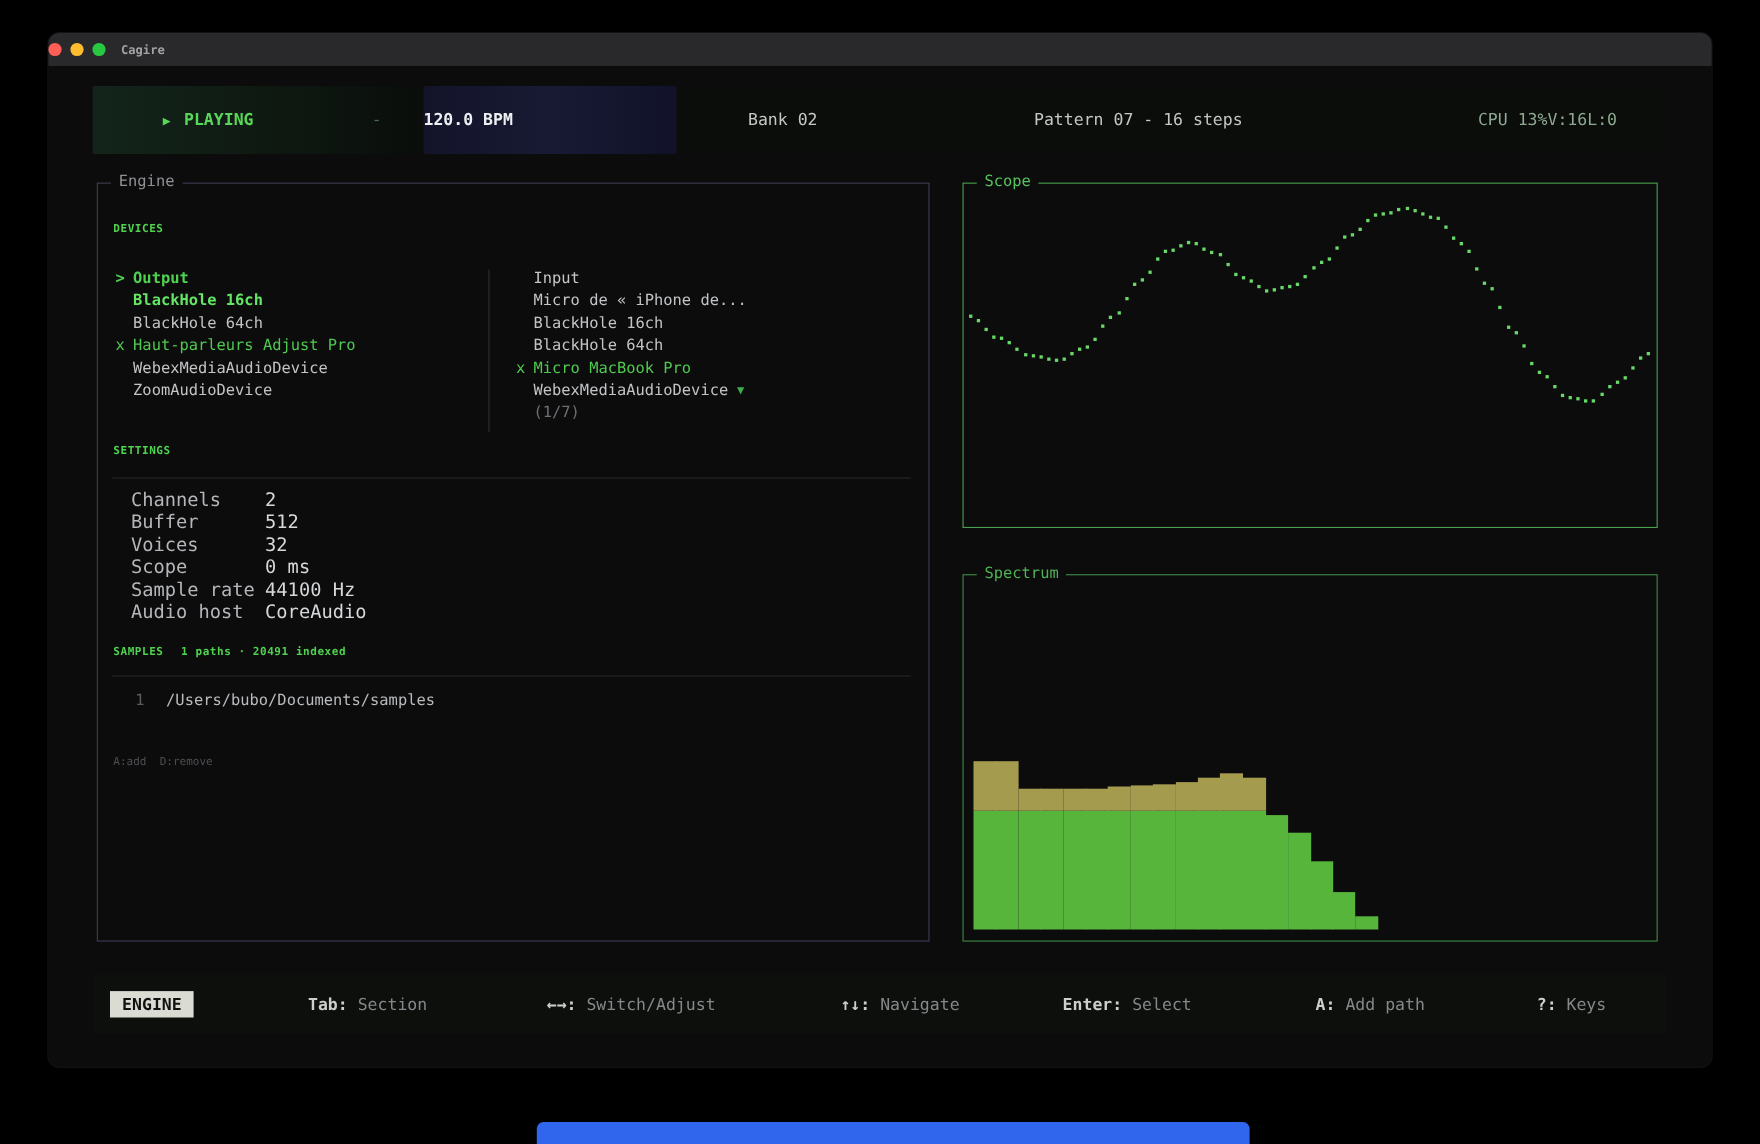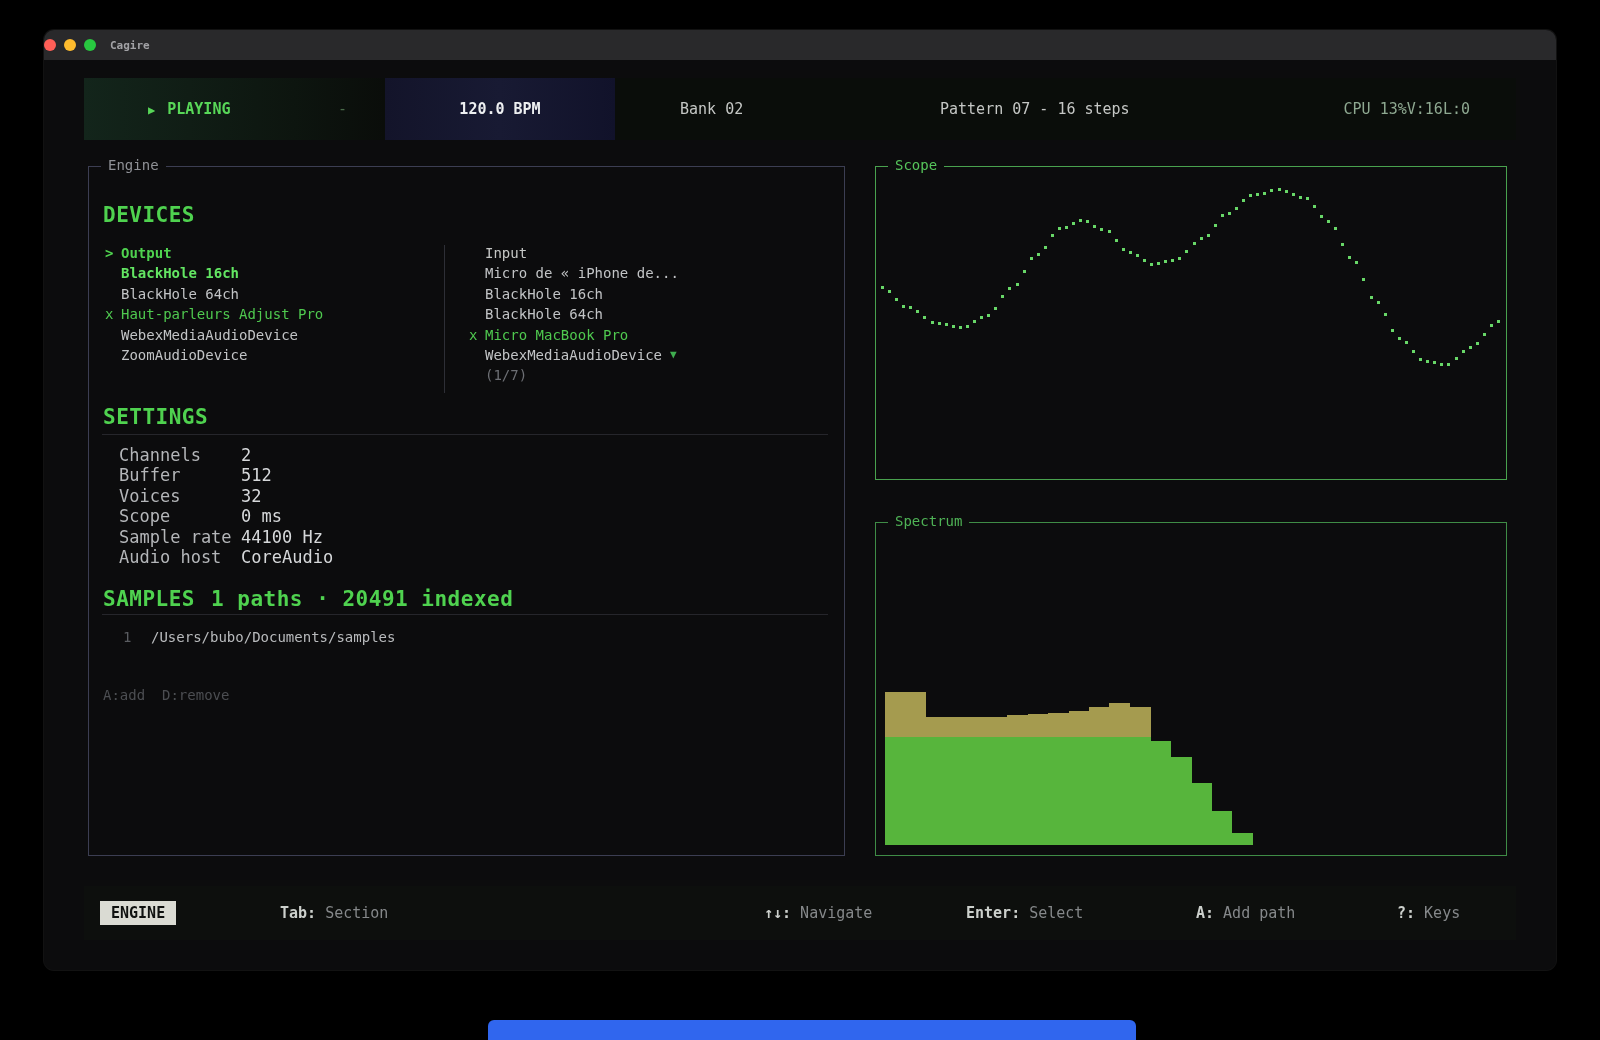--- a/index.html
+++ b/index.html
@@ -18,37 +18,37 @@
   .statusbar{position:absolute;left:40px;top:18px;width:1432px;height:62px;background:#0a0d0a;
     overflow:hidden;font-size:15px;}
   .seg-left{position:absolute;left:0;top:0;width:300px;height:100%;
     background:linear-gradient(90deg,#13251b,#0d150f 70%,rgba(10,13,10,0));}
   .seg-bpm{position:absolute;left:301px;top:0;width:230px;height:100%;
     background:linear-gradient(90deg,#13142a,#181a33 50%,#11122a);}
   .sb-item{position:absolute;top:0;height:100%;line-height:62px;white-space:pre;}
   .sb-playing{left:64px;color:#58d758;font-weight:bold;}
   .sb-playing .tri{font-size:12px;margin-right:12px;}
   .sb-dash{left:254px;color:#4a6b4a;}
-  .sb-bpm{left:301px;width:230px;text-align:center;color:#edeff1;font-weight:bold;}
+  .sb-bpm{left:301px;width:230px;color:#edeff1;font-weight:bold;}
   .sb-bank{left:596px;color:#c5c7c5;}
   .sb-pattern{left:856px;color:#c5c7c5;text-align:center;}
   .sb-cpu{right:46px;color:#8ea891;display:flex;}
 
   
   .panel{position:absolute;border:1px solid;box-sizing:border-box;}
   .panel-title{position:absolute;top:-10px;left:12px;background:#0c0c0d;padding:0 7px;font-size:14px;}
   .engine-panel{left:44px;top:106px;width:757px;height:690px;border-color:#3c3e52;}
   .engine-panel .panel-title{color:#8f9196;}
   .scope-panel{left:831px;top:106px;width:632px;height:314px;border-color:#49a24e;}
   .scope-panel .panel-title{color:#56c55b;}
   .spectrum-panel{left:831px;top:462px;width:632px;height:334px;border-color:#3f8c46;}
   .spectrum-panel .panel-title{color:#4fb356;}
 
   
-  .h-green{color:#4fd24f;font-weight:bold;font-size:21px;letter-spacing:.5px;}
+  .h-green{color:#4fd24f;font-weight:bold;font-size:10px;letter-spacing:.5px;}
   .devices-head{position:absolute;left:14px;top:36px;}
   .dev-col{position:absolute;top:76px;font-size:14px;}
   .dev-col.out{left:16px;}
   .dev-col.in{left:380px;}
   .dev-divider{position:absolute;left:355px;top:78px;width:1px;height:148px;background:#2e2f36;}
   .dev-row{height:20.4px;line-height:20.4px;display:flex;white-space:pre;}
   .dev-row .pfx{display:inline-block;width:16px;}
   .dev-row .sfx{color:#3fae4f;margin-left:8px;font-size:11px;}
   .c-head-sel{color:#4fd24f;font-weight:bold;}
   .c-head{color:#c5c7c5;}
@@ -61,21 +61,21 @@
   .hr1{top:267px;} .hr2{top:447px;}
   .settings-rows{position:absolute;left:30px;top:278px;font-size:17px;}
   .set-row{height:20.4px;line-height:20.4px;display:flex;}
   .set-row .sl{width:122px;color:#b4b6b9;}
   .set-row .sv{color:#d6d8da;}
   .samples-head{position:absolute;left:14px;top:420px;display:flex;}
   .samples-head .info{margin-left:16px;}
   .sample-row{position:absolute;left:34px;top:460px;font-size:14px;line-height:20px;display:flex;}
   .sample-row .idx{width:28px;color:#5a5c60;}
   .sample-row .path{color:#b9bbbd;}
-  .engine-hint{position:absolute;left:14px;top:520px;color:#4c4e52;font-size:14px;white-space:pre;}
+  .engine-hint{position:absolute;left:14px;top:520px;color:#4c4e52;font-size:10px;white-space:pre;}
 
   
   .canvas{position:absolute;left:1px;top:1px;right:1px;bottom:1px;overflow:hidden;}
   .dot{position:absolute;width:3px;height:3px;background:#68d868;}
   .bar-seg{position:absolute;}
   .bar-green{background:#57b53c;}
   .bar-peak{background:#a59b4f;}
 
   
   .footer{position:absolute;left:40px;top:826px;width:1432px;height:54px;background:#0d0f0d;font-size:15px;}
@@ -317,20 +317,21 @@
           <div class="dot" style="left: 598.759px; top: 174.362px;"></div>
           <div class="dot" style="left: 605.839px; top: 165.077px;"></div>
           <div class="dot" style="left: 612.92px; top: 155.519px;"></div>
           <div class="dot" style="left: 620px; top: 151.52px;"></div>
         </div>
     </div>
 
     <div class="footer">
       <span class="mode-badge">ENGINE</span>
       <span class="ft-item hint h-tab"><span class="k">Tab:</span><span class="d"> Section</span></span>
+      <span class="ft-item hint h-arrows"><span class="k">←→:</span><span class="d"> Switch/Adjust</span></span>
       <span class="ft-item hint h-nav"><span class="k">↑↓:</span><span class="d"> Navigate</span></span>
       <span class="ft-item hint h-enter"><span class="k">Enter:</span><span class="d"> Select</span></span>
       <span class="ft-item hint h-add"><span class="k">A:</span><span class="d"> Add path</span></span>
       <span class="ft-item hint h-keys"><span class="k">?:</span><span class="d"> Keys</span></span>
     </div>
 
   </div>
 </div>
 
 <div class="dock-strip"></div>

